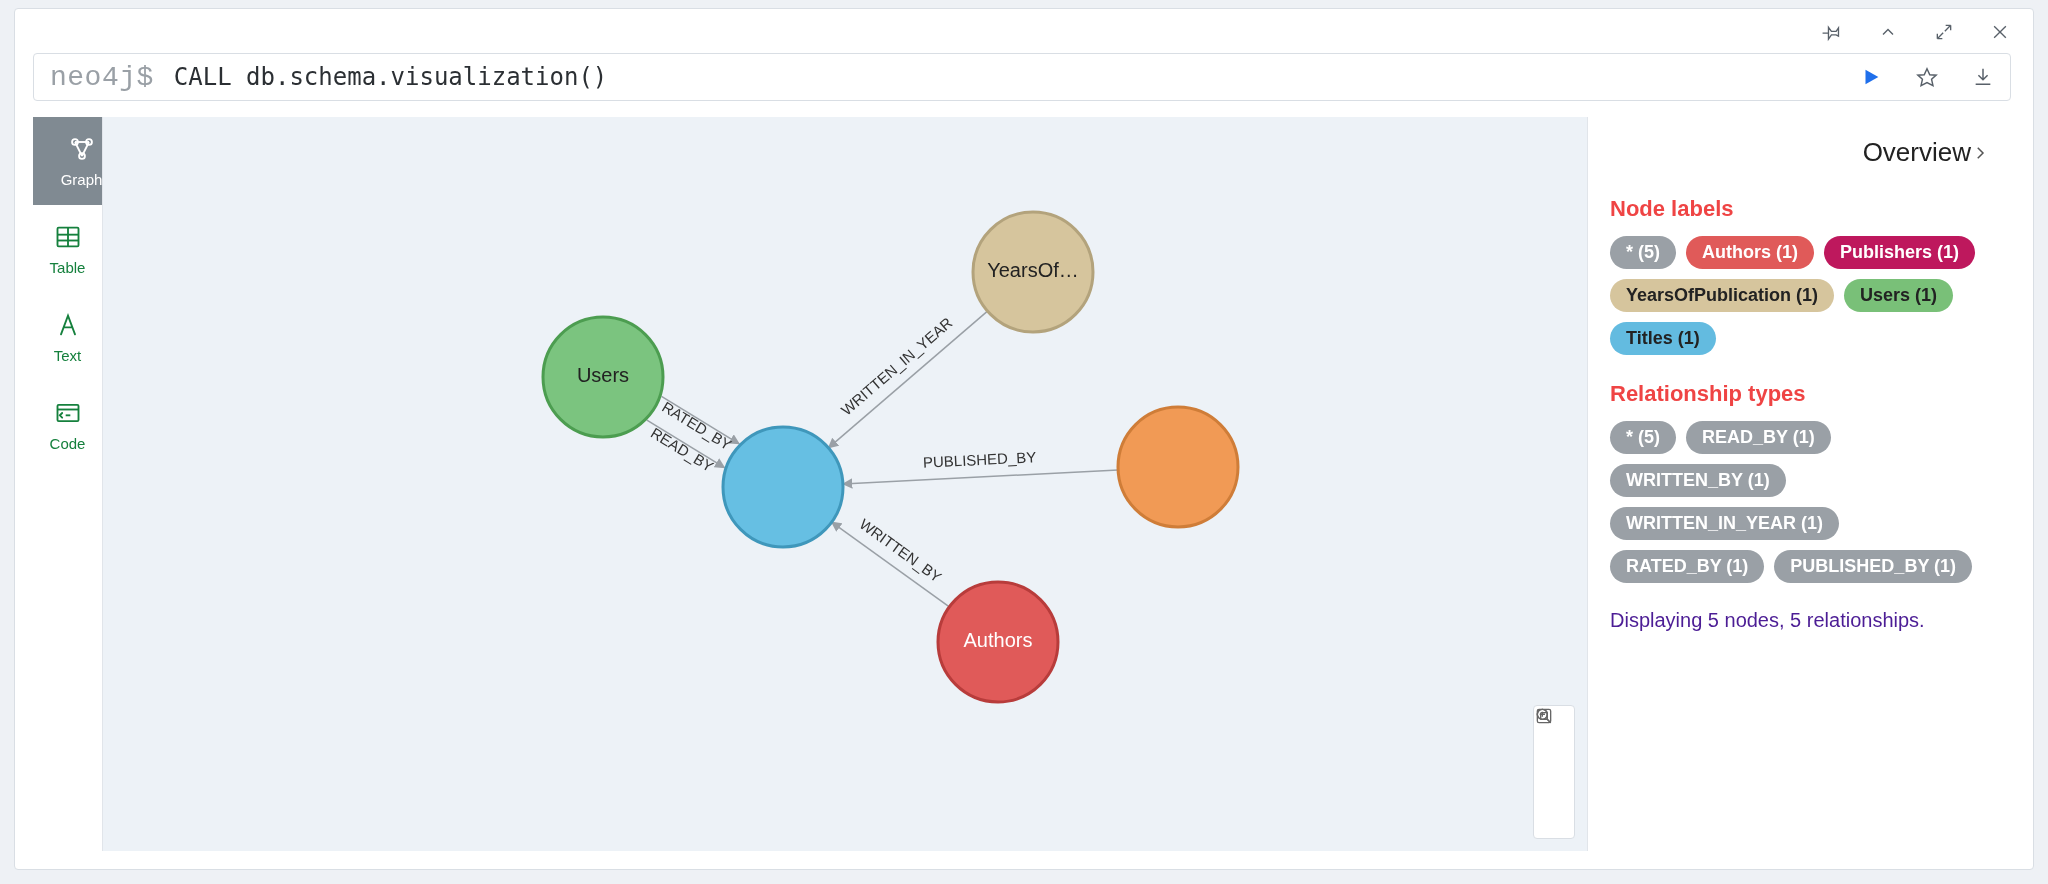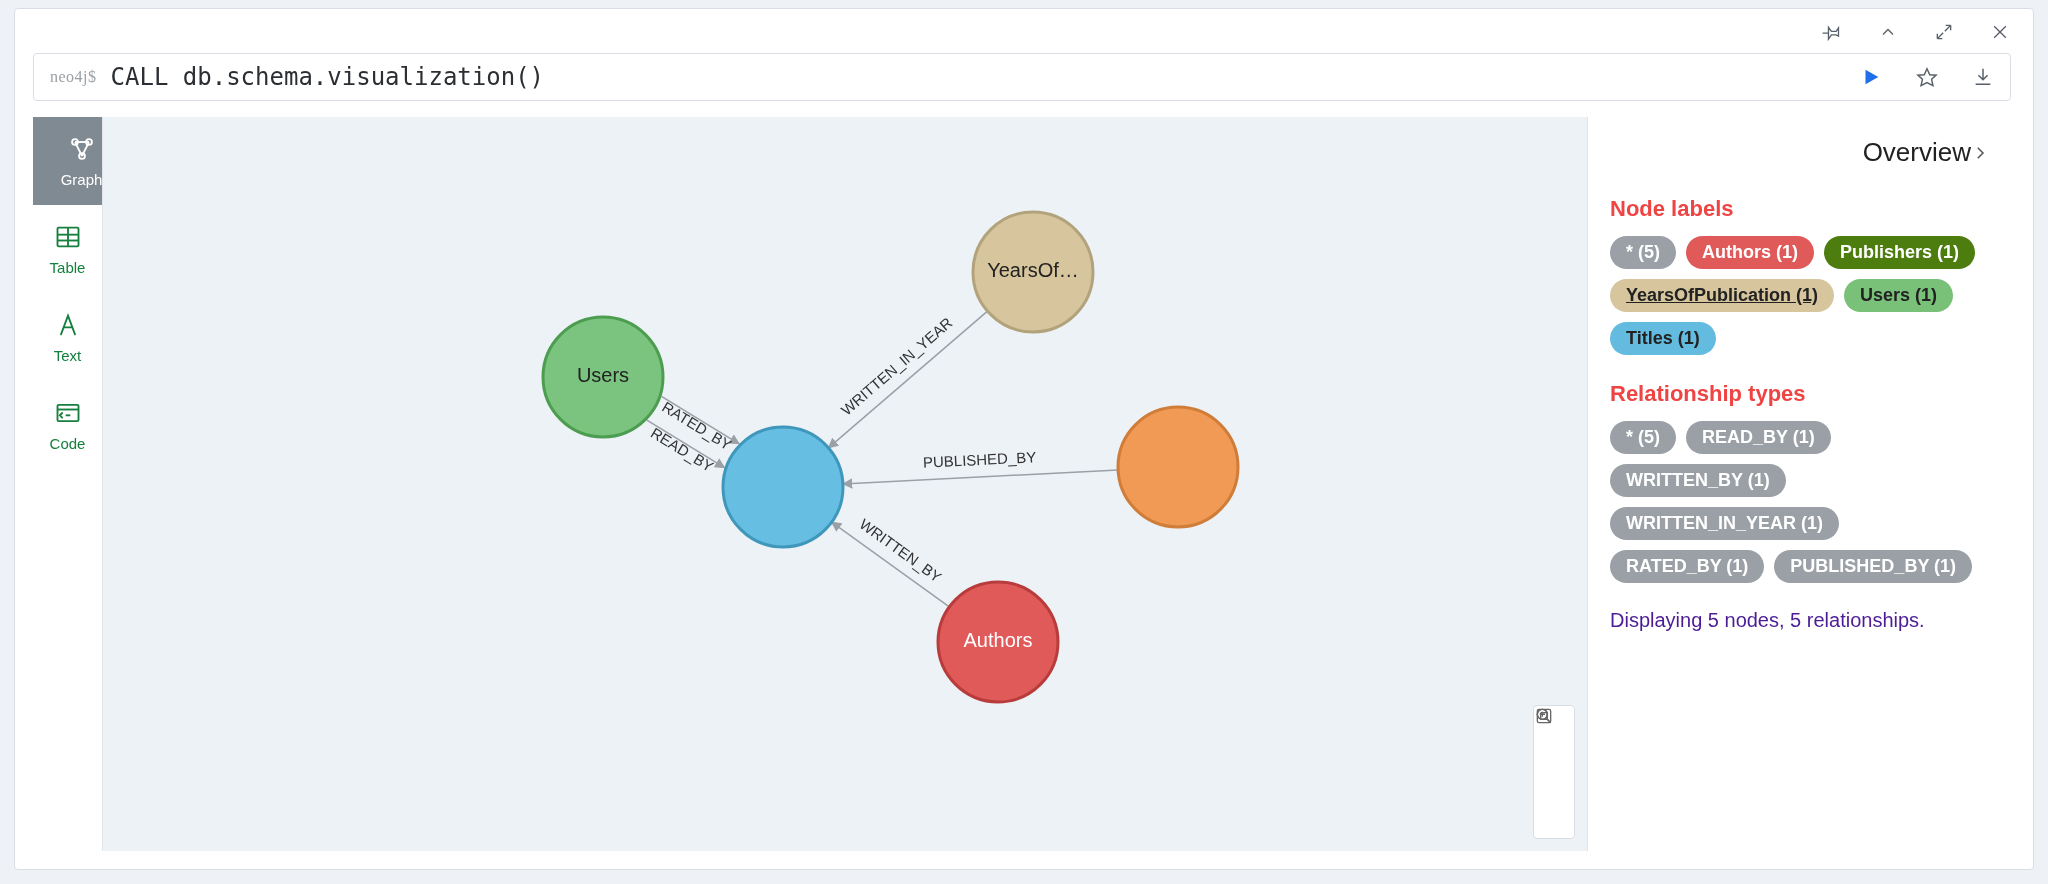--- a/index.html
+++ b/index.html
@@ -32,25 +32,25 @@
     position: absolute;
     left: 18px; right: 22px; top: 44px;
     height: 48px;
     border: 1px solid #d9dee4;
     border-radius: 4px;
     background: #fff;
     display: flex; align-items: center;
     padding: 0 16px;
   }
   .prompt {
-    font-family: Liberation Serif, serif;
-    font-size: 16px;
+    font-family: Liberation Mono, monospace;
+    font-size: 28px;
     color: #9aa0a6;
     letter-spacing: 0.5px;
-    margin-right: 14px;
+    margin-right: 20px;
   }
   .query {
     font-family: "Menlo","Consolas",monospace;
     font-size: 24px;
     color: #2b2f33;
     border: none; outline: none;
     flex: 1;
     background: transparent;
   }
   .queryactions {
@@ -123,22 +123,22 @@
   .pill {
     border-radius: 20px;
     padding: 6px 16px;
     font-size:18px;
     font-weight:600;
     cursor:pointer;
     white-space:nowrap;
   }
   .pill.gray  { background:#9aa0a6; color:#fff; }
   .pill.red   { background:#e05a59; color:#fff; }
-  .pill.orange{ background:#4d7c0f; color:#fff; }
-  .pill.tan   { background:#d6c59d; color:#222;text-decoration:underline; }
+  .pill.orange{ background:#be185d; color:#fff; }
+  .pill.tan   { background:#d6c59d; color:#222; }
   .pill.green { background:#79c078; color:#222; }
   .pill.blue  { background:#63bbe0; color:#222; }
   .summary { font-size:20px; color:#4c1d95; margin-top:10px; }
 </style>
 </head>
 <body>
 
 <div class="frame">
 
   <div class="topicons">

